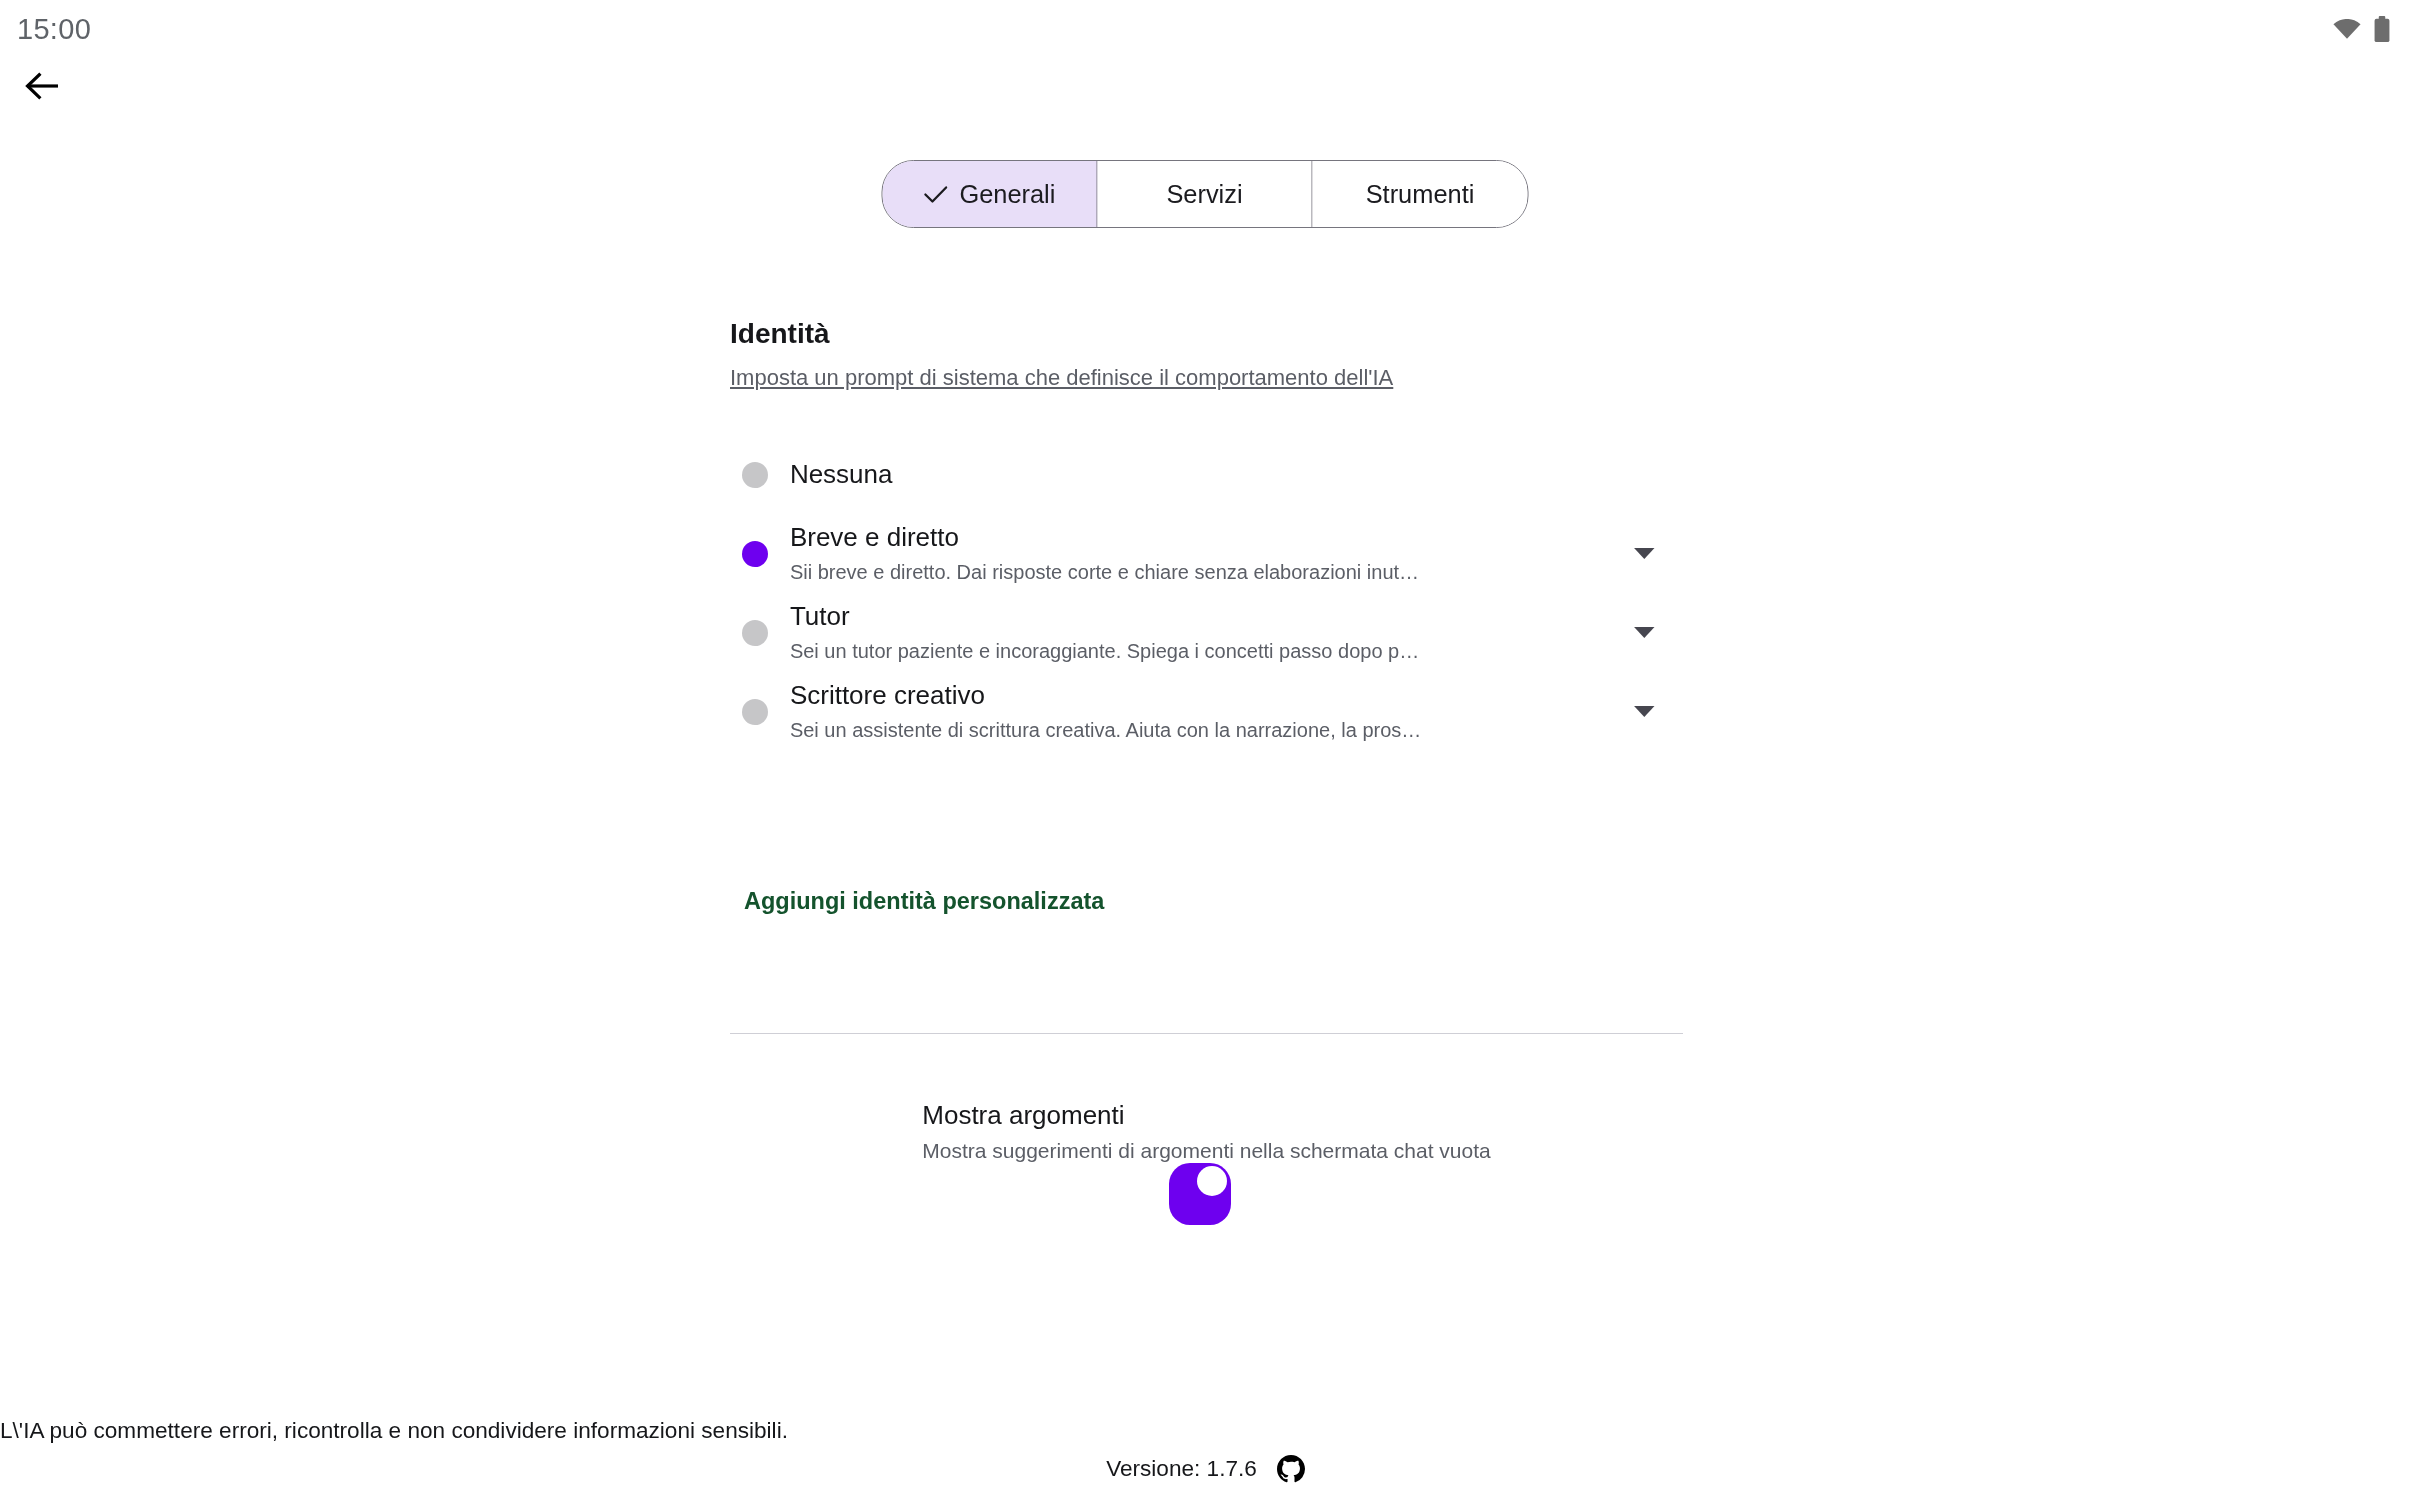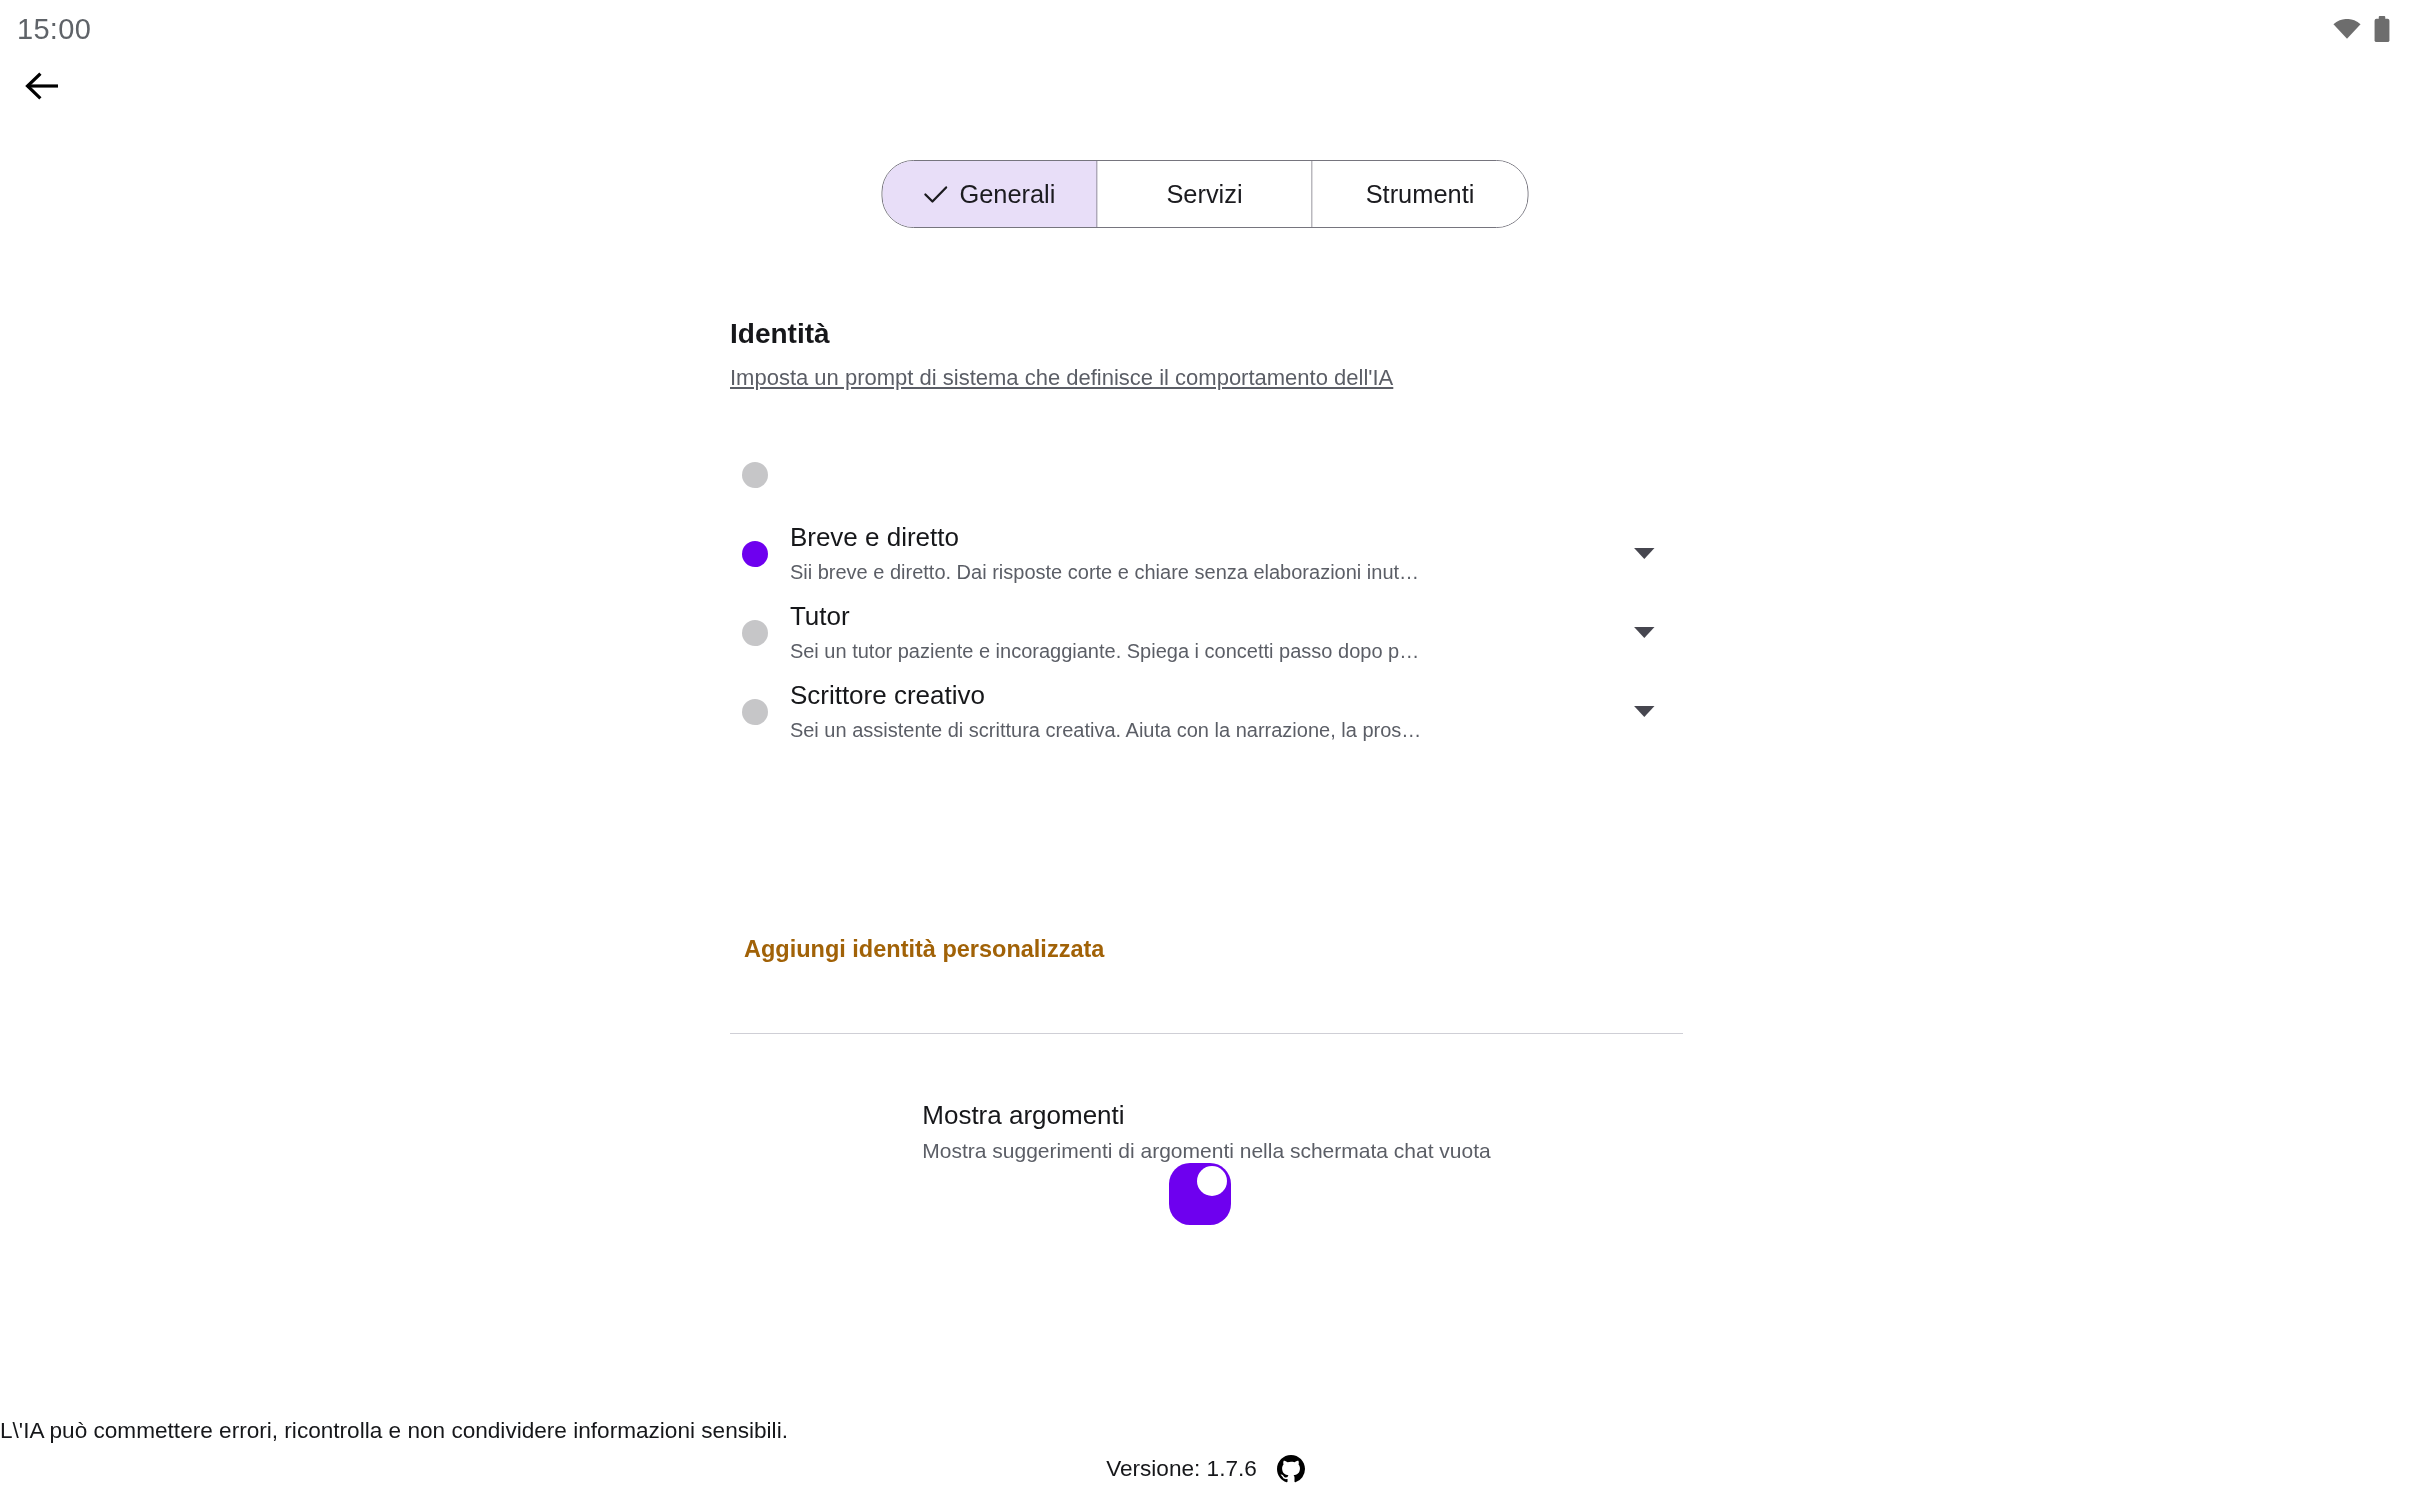--- a/index.html
+++ b/index.html
@@ -99,22 +99,22 @@
     flex: 0 0 auto;
     width: 43px; height: 43px;
     display: flex; align-items: center; justify-content: center;
     margin-right: 15px;
     cursor: pointer;
   }
   .chev.hidden { visibility: hidden; }
 
   
   .add-link {
-    position: absolute; left: 744px; top: 936px;
-    font-size: 23.5px; font-weight: 700; color: #a16207;
+    position: absolute; left: 744px; top: 888px;
+    font-size: 23.5px; font-weight: 700; color: #14532d;
     cursor: pointer;
   }
 
   
   .divider {
     position: absolute; left: 730px; top: 1033px;
     width: 953px; height: 1.4px; background: #cfcfd6;
   }
 
   
@@ -199,20 +199,23 @@
   </div>
 </div>
 
 <div class="section-title">Identità</div>
 <div class="section-sub">Imposta un prompt di sistema che definisce il comportamento dell'IA</div>
 
 <div class="identity-list">
 
   <div class="identity-row" style="height:79px">
     <span class="radio-dot"></span>
+    <div class="row-texts">
+      <div class="row-title">Nessuna</div>
+    </div>
     <span class="chev hidden">
       <svg width="22.6" height="13" viewBox="0 0 24 14">
           <path d="M1 1 L12 13 L23 1 Z" fill="#46464f"></path>
         </svg>
     </span>
   </div>
 
   <div class="identity-row with-desc" style="height:79px">
     <span class="radio-dot checked"></span>
     <div class="row-texts">

